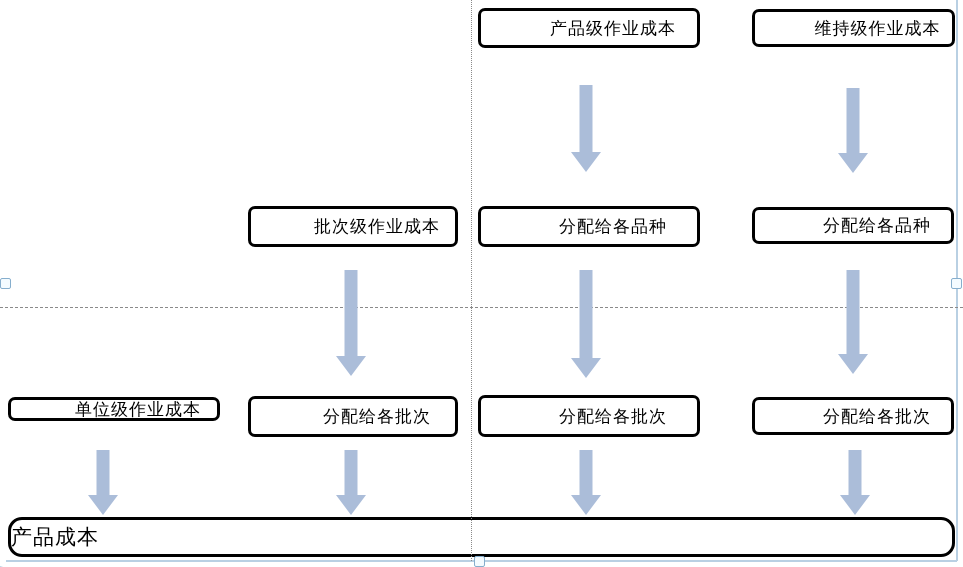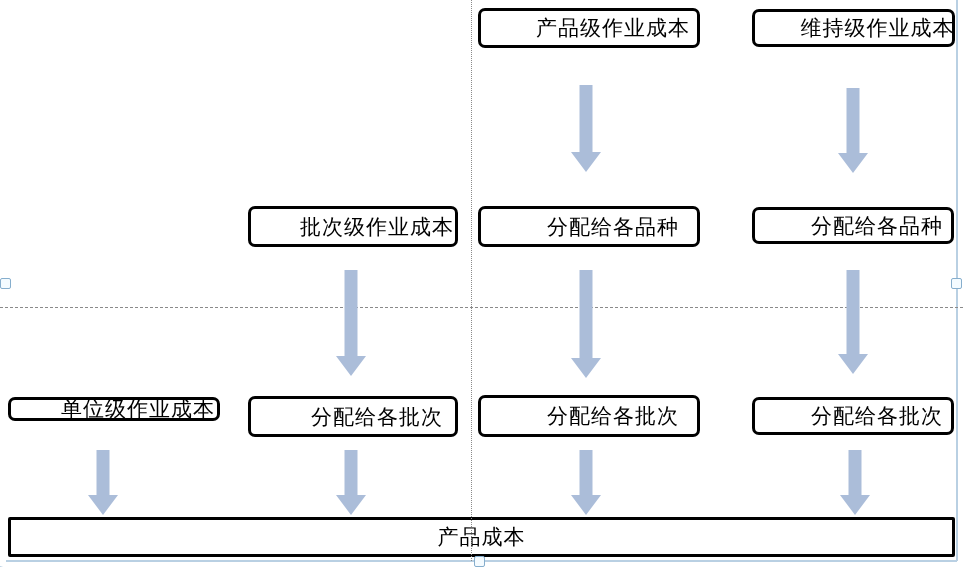--- a/index.html
+++ b/index.html
@@ -41,38 +41,38 @@
   }
   .handle.left  {left:0;   top:278px;}
   .handle.right {left:951px;top:278px;}
   .handle.bottom{left:474px;top:556px;}
 
   
   .fbox{
     position:absolute;box-sizing:border-box;
     border:3px solid #000;border-radius:7px;background:#fff;
     display:flex;align-items:center;justify-content:center;
-    font-size:21px;color:#000;letter-spacing:1px;z-index:3;
+    font-size:17px;color:#000;letter-spacing:1px;z-index:3;
     white-space:nowrap;
     padding-left:48px;
   }
   .b0{left:478px;top:8px;  width:222px;height:40px;}
   .b1{left:752px;top:9px;  width:203px;height:38px;}
   .b2{left:248px;top:206px;width:210px;height:41px;}
   .b3{left:478px;top:206px;width:222px;height:41px;}
   .b4{left:752px;top:207px;width:202px;height:37px;}
   .b5{left:8px;  top:397px;width:212px;height:24px;}
   .b6{left:248px;top:396px;width:210px;height:41px;}
   .b7{left:478px;top:395px;width:222px;height:42px;}
   .b8{left:752px;top:397px;width:202px;height:38px;}
 
   .result-bar{
     position:absolute;left:8px;top:517px;width:947px;height:40px;
-    box-sizing:border-box;border:3px solid #000;border-radius:2px;
-    background:#fff;display:flex;align-items:center;justify-content:center;
+    box-sizing:border-box;border:3px solid #000;border-radius:14px;
+    background:#fff;display:flex;align-items:center;
     font-size:21px;color:#000;letter-spacing:1px;z-index:3;
   }
 
   
   .arrow{position:absolute;width:30px;z-index:2;}
   .arrow .shaft{
     position:absolute;left:50%;transform:translateX(-50%);
     top:0;width:13px;height:calc(100% - 20px);
     background:#abbdd9;
   }

